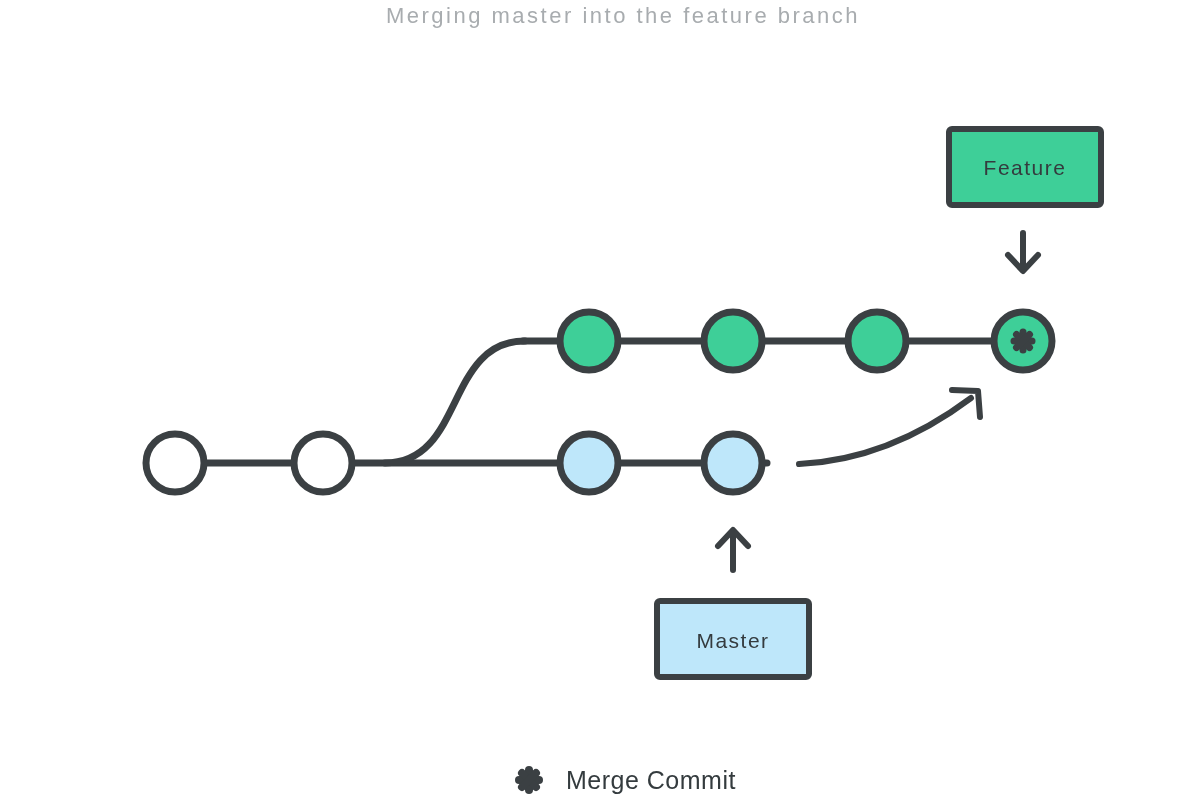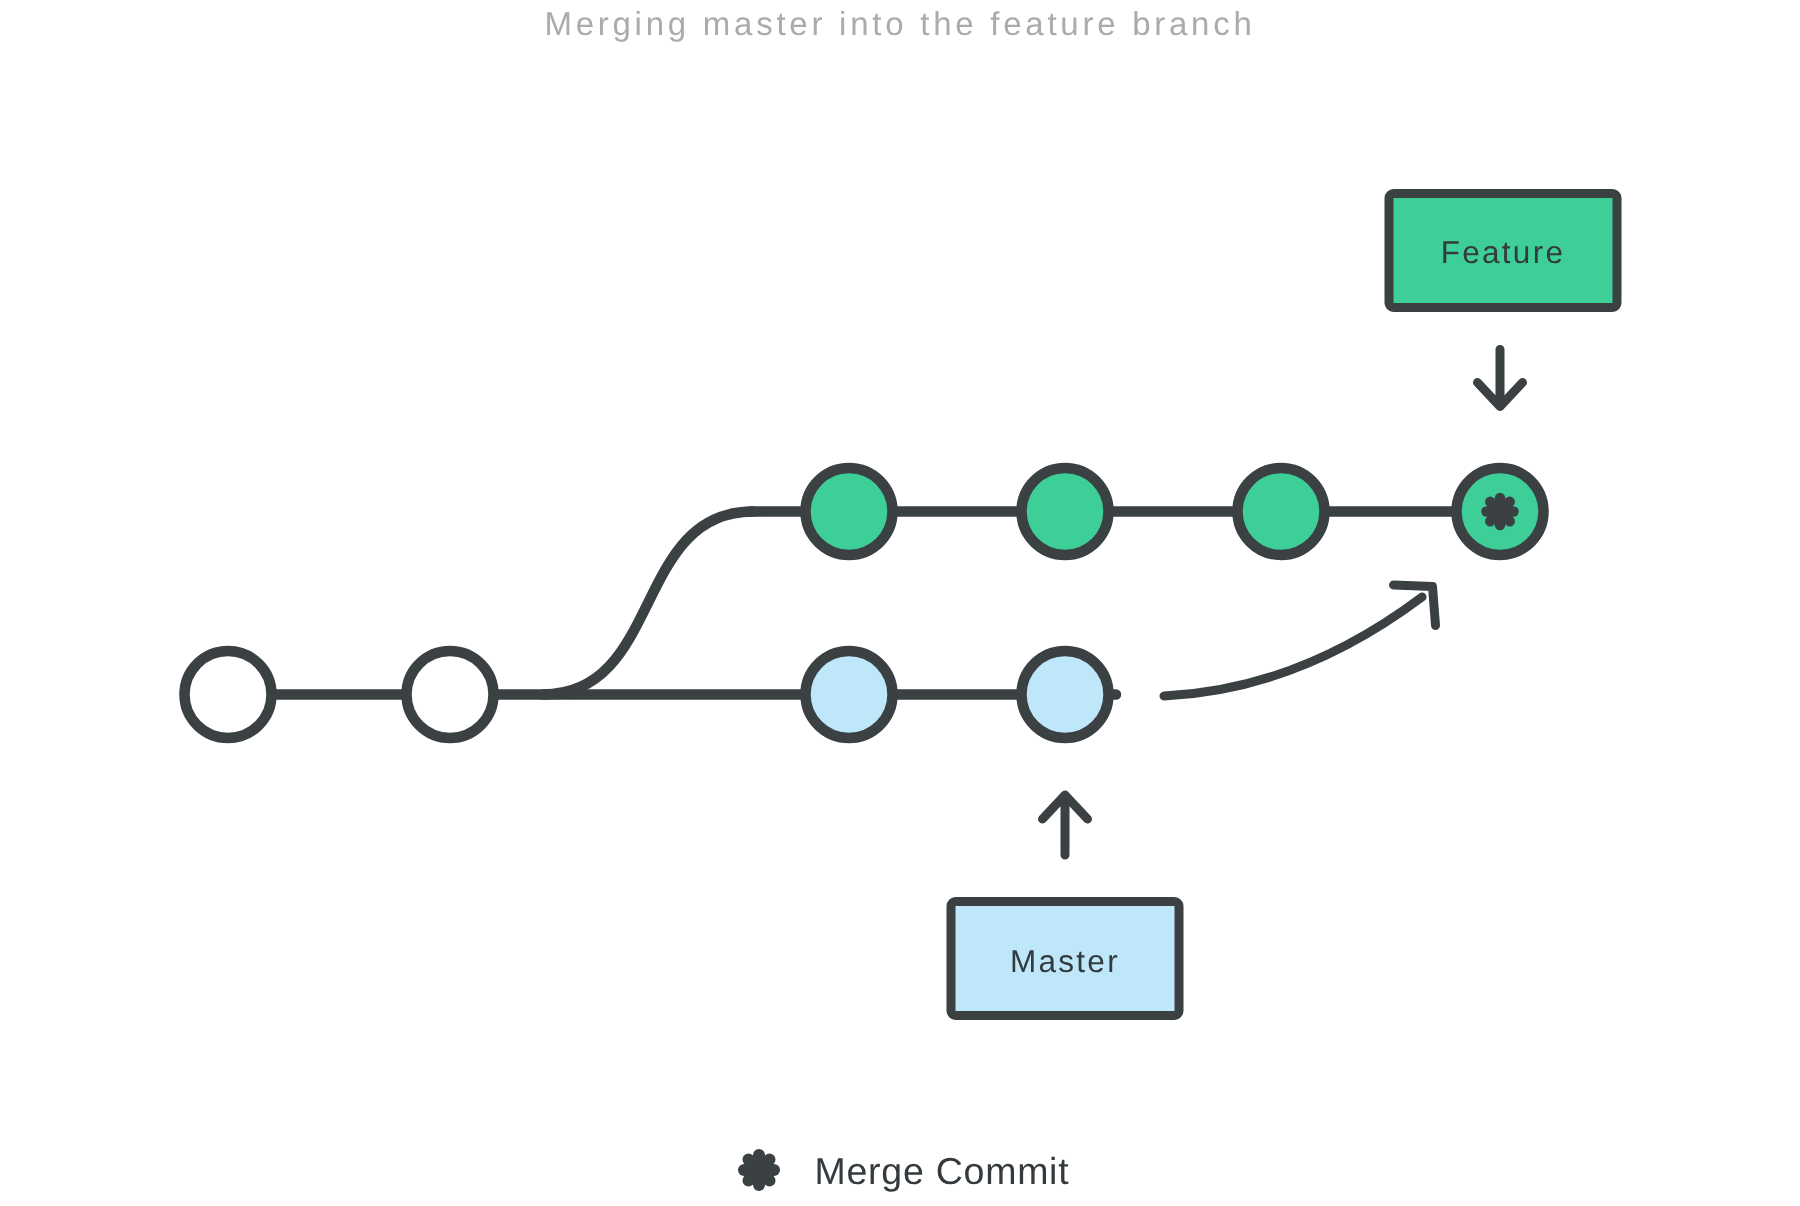--- a/index.html
+++ b/index.html
@@ -7,20 +7,21 @@
     padding: 0;
     background: #ffffff;
   }
   .stage {
     position: relative;
     width: 1116px;
     height: 804px;
     background: var(--background, #ffffff);
     font-family: "Liberation Sans", sans-serif;
     overflow: hidden;
+    padding-left: 23px;
   }
   svg { display: block; }
   text {
     font-family: "Liberation Sans", sans-serif;
   }
   .title-text {
     fill: var(--title_gray);
     font-size: 22px;
     letter-spacing: 2.5px;
   }

